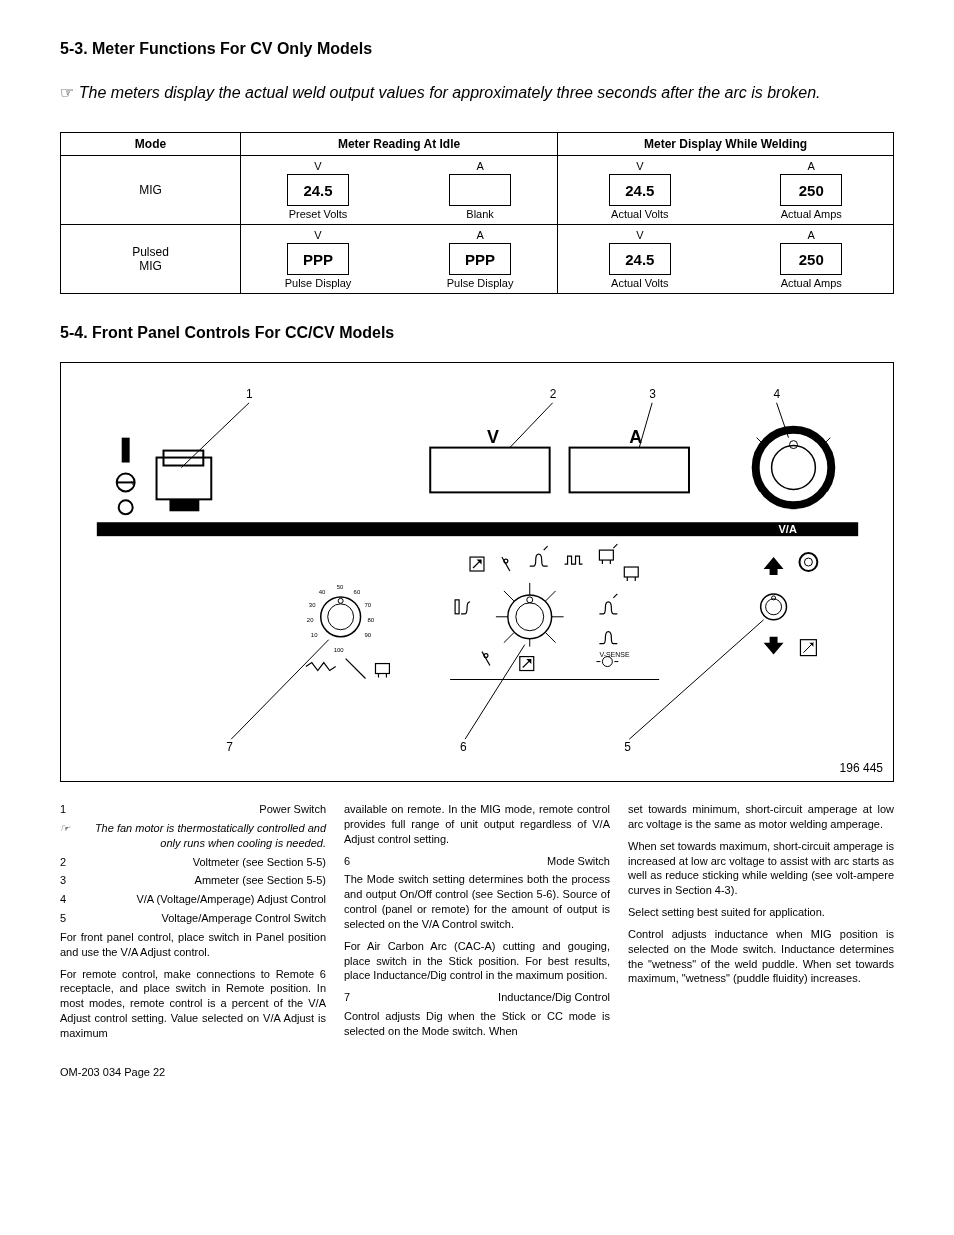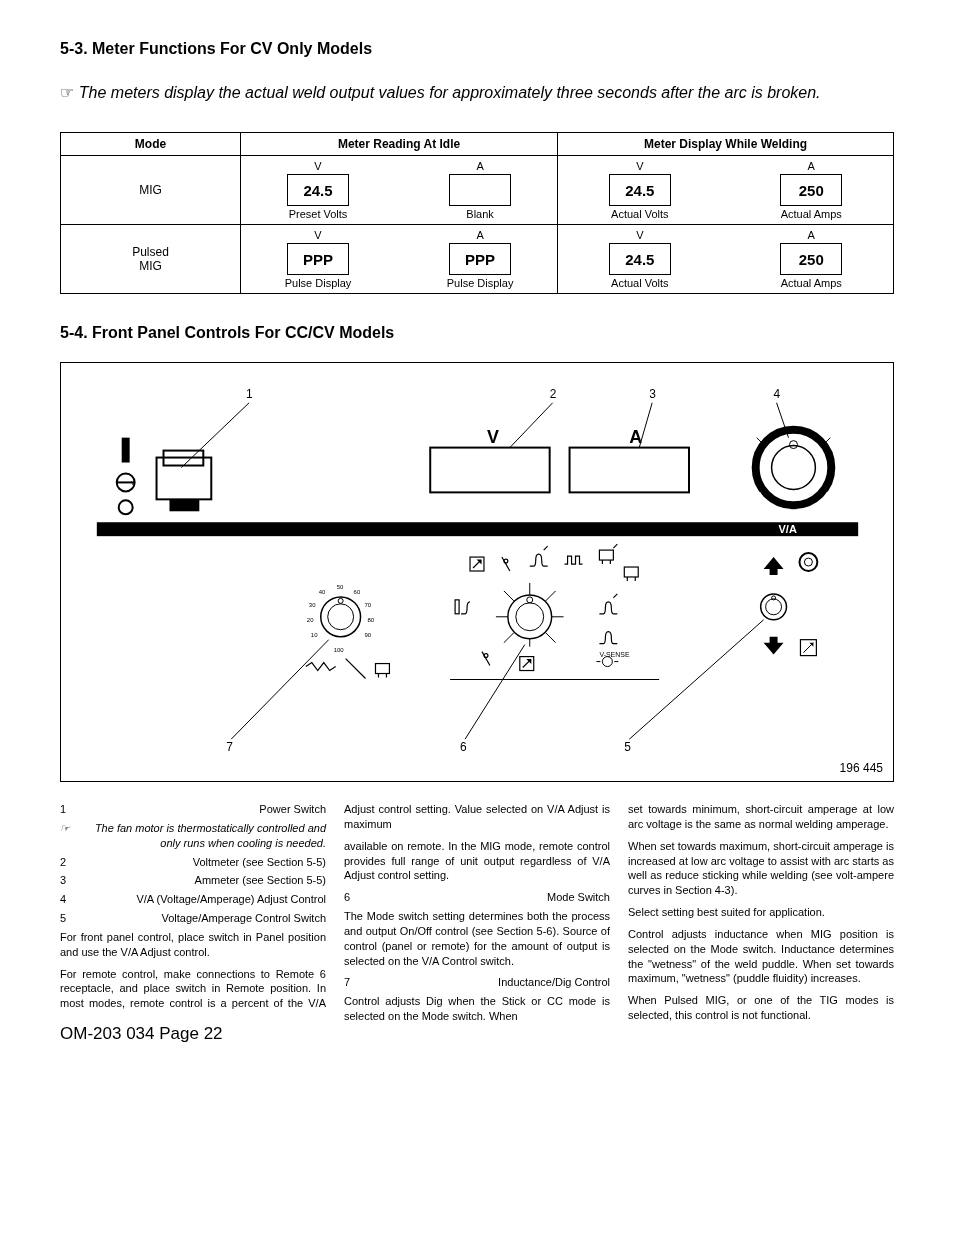--- a/index.html
+++ b/index.html
@@ -83,21 +83,22 @@
     font-size: 11px;
     line-height: 1.35;
     text-align: justify;
   }
   .columns p { margin: 0 0 7px 0; }
   .legend-row { display: flex; margin-bottom: 4px; }
   .legend-num { width: 20px; flex-shrink: 0; }
   .legend-text { flex: 1; text-align: right; }
   .italic { font-style: italic; }
   .footer {
-    font-size: 17px;
+    margin-top: 25px;
+    font-size: 11px;
   }
   .ref-num {
     position: absolute;
     right: 10px;
     bottom: 6px;
     font-size: 12px;
   }
 </style>
 </head>
 <body>
@@ -383,25 +384,25 @@
       </div>
     </div>
   <p>For front panel control, place switch in Panel position and use the V/A Adjust control.</p>
   <p>For remote control, make connections to Remote 6 receptacle, and place switch in Remote position. In most modes, remote control is a percent of the V/A Adjust control setting. Value selected on V/A Adjust is maximum</p>
   <p>available on remote. In the MIG mode, remote control provides full range of unit output regardless of V/A Adjust  control setting.</p>
   <div class="legend-row">
     <span class="legend-num">6</span>
       <span class="legend-text">Mode Switch</span>
   </div>
   <p>The Mode switch setting determines both the process and output On/Off control (see Section 5-6). Source of control (panel or remote) for the amount of output is selected on the V/A Control switch.</p>
+  <p>For Air Carbon Arc (CAC-A) cutting and gouging, place switch in the Stick position. For best results, place Inductance/Dig control in the maximum position.</p>
   <div class="legend-row">
     <span class="legend-num">7</span>
       <span class="legend-text">Inductance/Dig Control</span>
   </div>
   <p>Control adjusts Dig when the Stick or CC mode is selected on the Mode switch. When</p>
-  <p>set towards minimum, short-circuit amperage at low arc voltage is the same as normal welding amperage.</p>
+  <p>set towards minimum, short-circuit amperage at low arc voltage is the same as motor welding amperage.</p>
   <p>When set towards maximum, short-circuit amperage is increased at low arc voltage to assist with arc starts as well as reduce sticking while welding (see volt-ampere curves in Section 4-3).</p>
   <p>Select setting best suited for application.</p>
   <p>Control adjusts inductance when MIG position is selected on the Mode switch. Inductance determines the "wetness" of the weld puddle. When set towards maximum, "wetness" (puddle fluidity) increases.</p>
-  <p>When Pulsed MIG, or one of the TIG modes is selected, this control is not functional.</p>
 </div>
 
 <div class="footer">OM-203 034 Page 22</div>
 
 </body></html>

